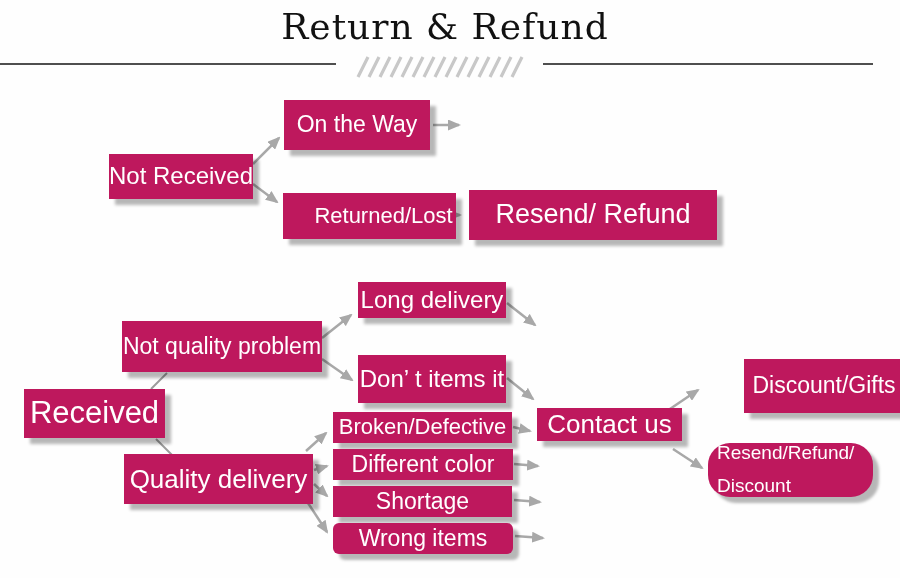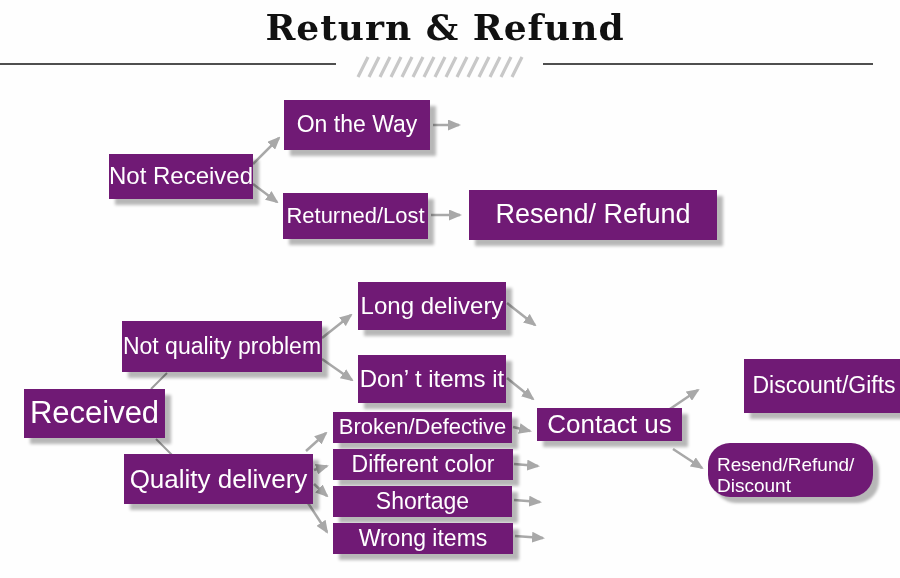--- a/index.html
+++ b/index.html
@@ -8,40 +8,40 @@
     width:900px;height:578px;
     background:#fefefe;
     overflow:hidden;
     font-family:"Liberation Sans",sans-serif;
   }
   .layer{position:absolute;left:0;top:0;}
   .title{
     position:absolute;left:0;top:6px;width:890px;
     text-align:center;
     font-family:"DejaVu Serif",serif;
-    font-weight:700;
+    font-weight:400;
     font-size:36px;
     color:#111111;
     letter-spacing:1px;
   }
   .node{
     position:absolute;
-    background:#701a75;
+    background:#be185d;
     color:#ffffff;
     display:flex;
     align-items:center;
     justify-content:center;
     white-space:nowrap;
     box-shadow:6px 6px 3px rgba(0,0,0,0.28);
     line-height:1.1;
   }
   .node.two-line{
     flex-direction:column;
     align-items:flex-start;
-    justify-content:flex-end;
+    justify-content:space-between;
     padding-left:9px;
     border-radius:22px;
   }
 </style>
 </head>
 <body>
 
 <div class="canvas">
 
   <svg class="layer" width="900" height="578" viewBox="0 0 900 578">
@@ -101,34 +101,34 @@
       <line x1="515" y1="536" x2="543" y2="538" marker-end="url(#ah)"></line>
       <line x1="664" y1="413" x2="698" y2="390" marker-end="url(#ah)"></line>
       <line x1="673" y1="449" x2="702" y2="468" marker-end="url(#ah)"></line>
     </g>
   </svg>
 
   <div class="title">Return &amp; Refund</div>
 
   <div class="node" style="left:109px;top:154px;width:144px;height:45px;font-size:24px;">Not Received</div>
   <div class="node" style="left:284px;top:100px;width:146px;height:50px;font-size:23px;">On the Way</div>
-  <div class="node" style="left:283px;top:193px;width:145px;height:46px;font-size:22px;">Returned/Lost</div>
+  <div class="node" style="left:283px;top:193px;width:145px;height:46px;font-size:22px;padding-left:28px;">Returned/Lost</div>
   <div class="node" style="left:469px;top:190px;width:248px;height:50px;font-size:27px;">Resend/ Refund</div>
 
   <div class="node" style="left:24px;top:389px;width:141px;height:49px;font-size:31px;">Received</div>
   <div class="node" style="left:122px;top:321px;width:200px;height:51px;font-size:23px;">Not quality problem</div>
   <div class="node" style="left:124px;top:454px;width:189px;height:50px;font-size:26px;">Quality delivery</div>
 
-  <div class="node" style="left:358px;top:282px;width:148px;height:48px;font-size:24px;">Long delivery</div>
+  <div class="node" style="left:358px;top:282px;width:148px;height:36px;font-size:24px;">Long delivery</div>
   <div class="node" style="left:358px;top:355px;width:148px;height:48px;font-size:24px;">Don’ t items it</div>
 
   <div class="node" style="left:333px;top:412px;width:179px;height:31px;font-size:22px;">Broken/Defective</div>
   <div class="node" style="left:333px;top:449px;width:180px;height:31px;font-size:23px;">Different color</div>
   <div class="node" style="left:333px;top:486px;width:179px;height:31px;font-size:23px;">Shortage</div>
-  <div class="node" style="left:333px;top:523px;width:180px;height:31px;font-size:23px;">Wrong items</div>
+  <div class="node" style="left:333px;top:523px;width:180px;height:31px;font-size:23px;border-radius:6px;">Wrong items</div>
 
   <div class="node" style="left:537px;top:408px;width:145px;height:33px;font-size:26px;">Contact us</div>
   <div class="node" style="left:708px;top:359px;width:160px;height:54px;font-size:23px;margin-left:36px;">Discount/Gifts</div>
   <div class="node two-line" style="left:708px;top:443px;width:156px;height:54px;font-size:19px;">
     <span>Resend/Refund/</span>
     <span>Discount</span>
   </div>
 
 </div>
 

